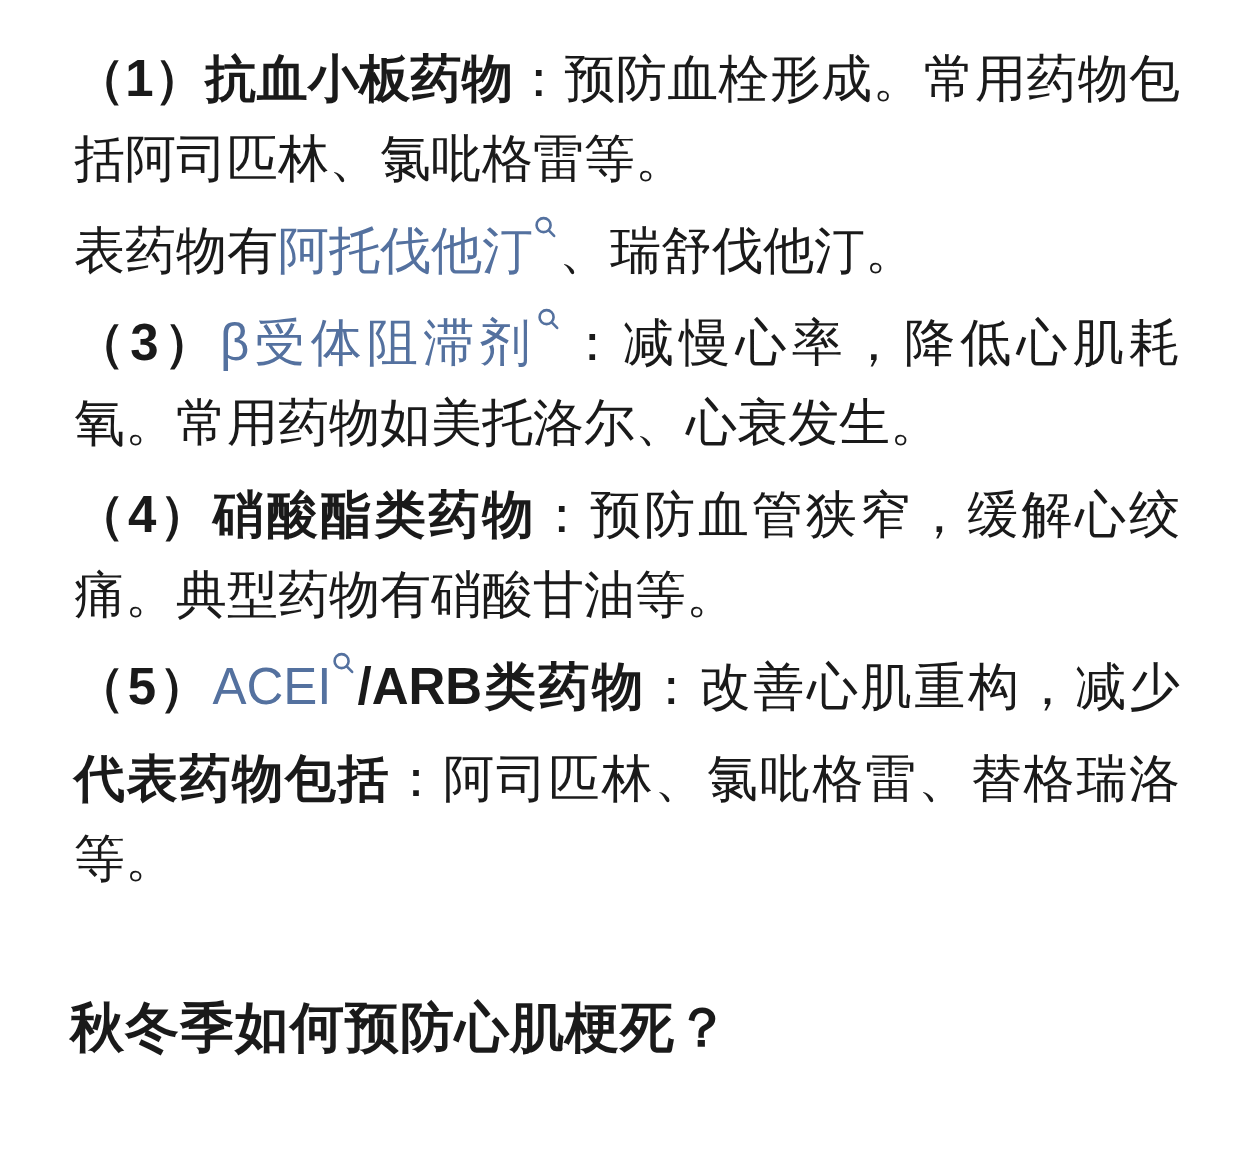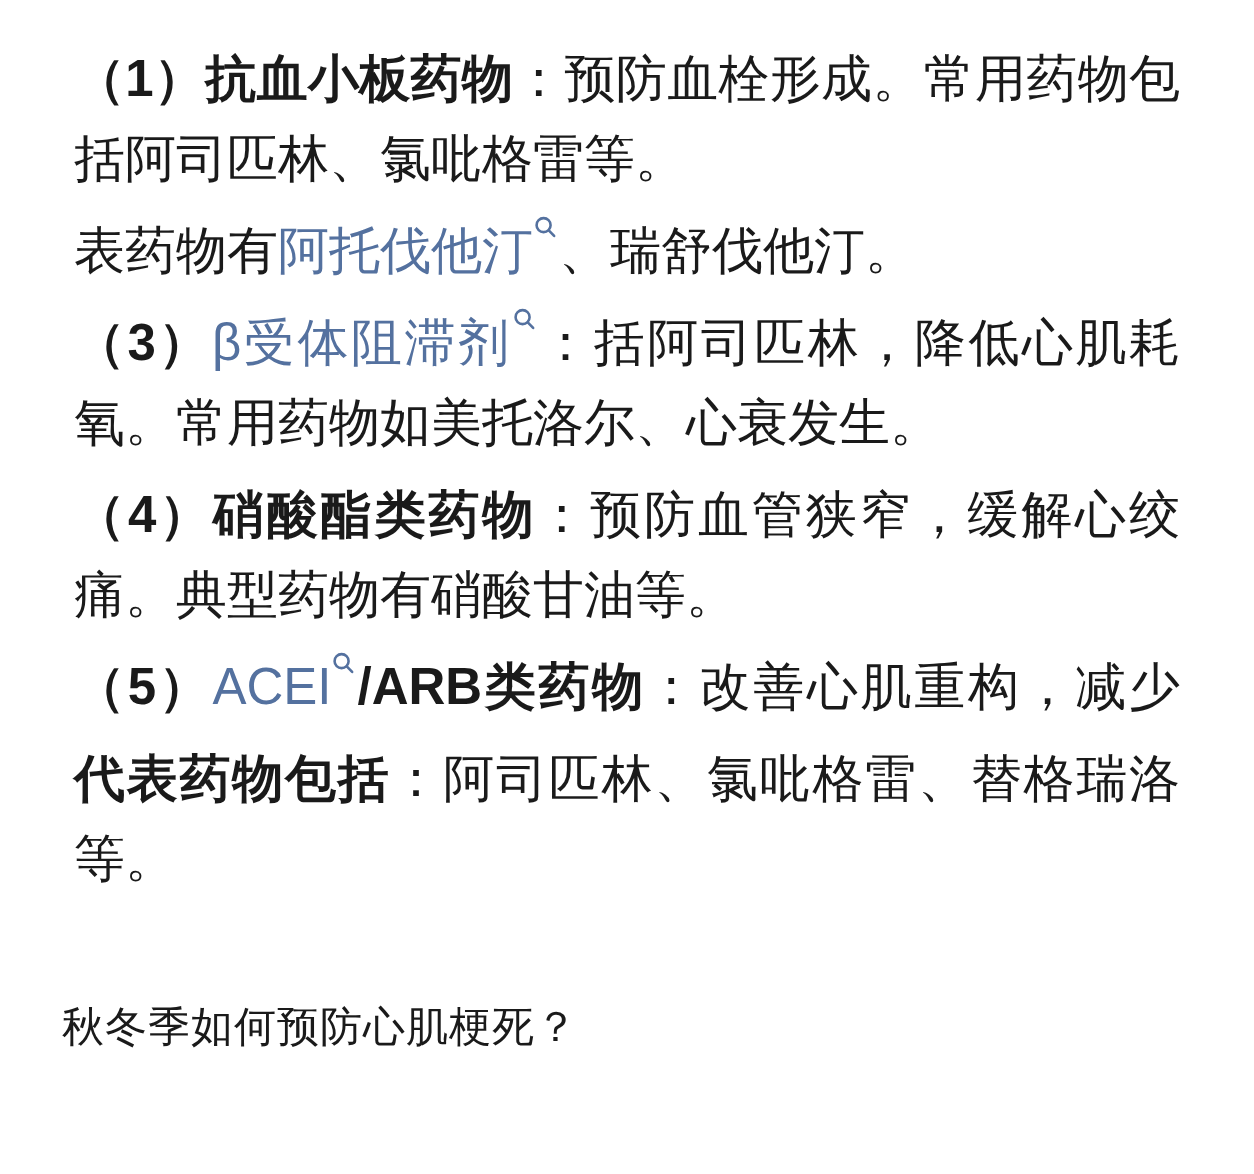--- a/index.html
+++ b/index.html
@@ -22,22 +22,22 @@
   .seg.bold{font-weight:700;}
   .seg.normal{font-weight:400;}
   .seg.link{color:var(--link); font-weight:400;text-align:center;}
   .seg.link-bold{color:var(--link); font-weight:400;}
   .search-sup{
     display:inline-block; vertical-align:0.52em; line-height:0;
     color:var(--link); margin:0 2px 0 1px;
   }
   .search-sup svg{display:inline-block;}
   .heading{
-    margin:88px 0 0 0;
-    font-size:42px; line-height:80px; font-weight:400;
+    margin:88px 0 0 8px;
+    font-size:54px; line-height:80px; font-weight:700;
     letter-spacing:1px;
   }
 </style>
 </head>
 <body>
 
 <div class="article">
   <div id="paragraphs">
       <div class="para">
         <div class="line fill"><span class="seg bold">（1）抗血小板药物</span><span class="seg normal">：</span><span class="seg normal">预防血栓形成。常用药物包</span></div>
@@ -46,21 +46,21 @@
       <div class="para">
         <div class="line"><span class="seg normal">表药物有</span><span class="seg link">阿托伐他汀</span><span class="search-sup"><svg viewBox="0 0 24 26" width="23" height="25" fill="none">
               <circle cx="10" cy="9.5" r="7.3" stroke="currentColor" stroke-width="2.7"></circle>
               <line x1="15.4" y1="15" x2="21" y2="20.8" stroke="currentColor" stroke-width="2.7" stroke-linecap="round"></line>
             </svg></span><span class="seg normal">、瑞舒伐他汀。</span></div>
       </div>
       <div class="para">
         <div class="line fill"><span class="seg bold">（3）</span><span class="seg link-bold">β受体阻滞剂</span><span class="search-sup"><svg viewBox="0 0 24 26" width="23" height="25" fill="none">
               <circle cx="10" cy="9.5" r="7.3" stroke="currentColor" stroke-width="2.7"></circle>
               <line x1="15.4" y1="15" x2="21" y2="20.8" stroke="currentColor" stroke-width="2.7" stroke-linecap="round"></line>
-            </svg></span><span class="seg normal">：</span><span class="seg normal">括阿司匹林，降低心肌耗</span></div>
+            </svg></span><span class="seg normal">：</span><span class="seg normal">减慢心率，降低心肌耗</span></div>
         <div class="line"><span class="seg normal">氧。常用药物如美托洛尔、心衰发生。</span></div>
       </div>
       <div class="para">
         <div class="line fill"><span class="seg bold">（4）硝酸酯类药物</span><span class="seg normal">：</span><span class="seg normal">预防血管狭窄，缓解心绞</span></div>
         <div class="line"><span class="seg normal">痛。典型药物有硝酸甘油等。</span></div>
       </div>
       <div class="para">
         <div class="line fill"><span class="seg bold">（5）</span><span class="seg link">ACEI</span><span class="search-sup"><svg viewBox="0 0 24 26" width="23" height="25" fill="none">
               <circle cx="10" cy="9.5" r="7.3" stroke="currentColor" stroke-width="2.7"></circle>
               <line x1="15.4" y1="15" x2="21" y2="20.8" stroke="currentColor" stroke-width="2.7" stroke-linecap="round"></line>

